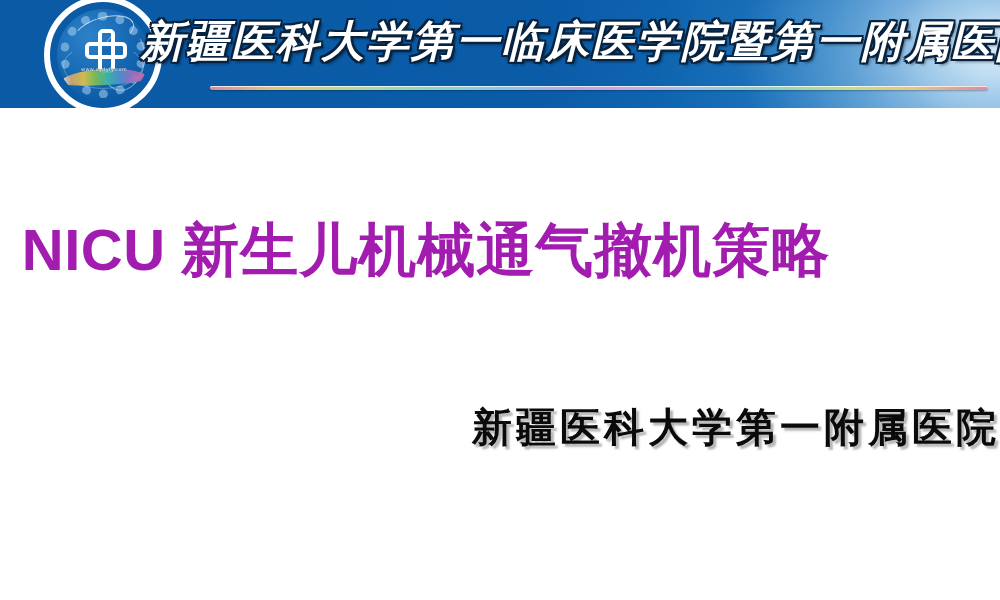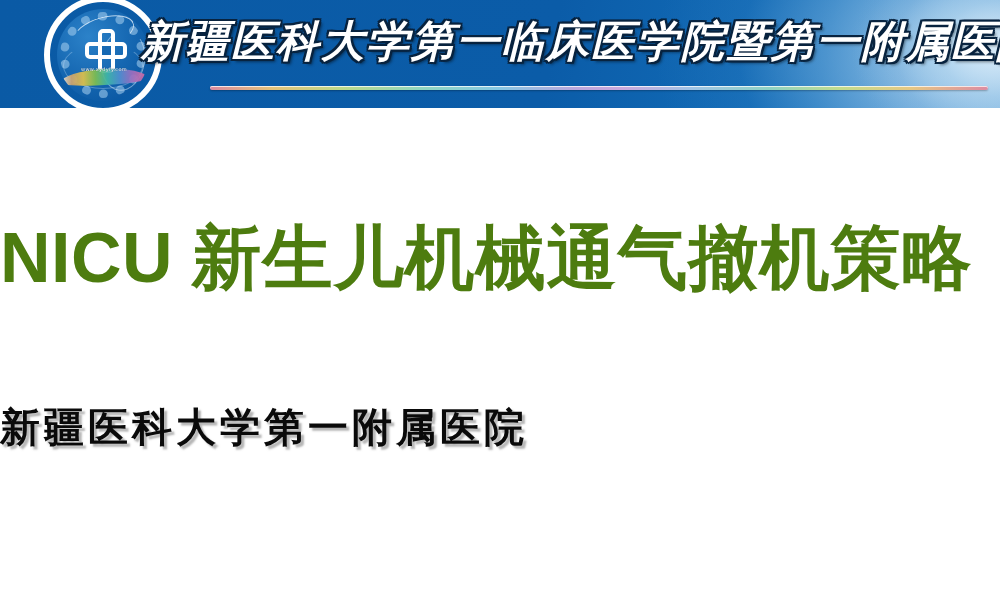--- a/index.html
+++ b/index.html
@@ -209,38 +209,38 @@
     background: #ffffff;
   }
 
   .main-title {
     position: absolute;
     left: 0;
     top: 104px;
     width: 852px;
     text-align: center;
     font-family: "Liberation Serif", "DejaVu Serif", serif;
-    font-size: 70px;
-    font-weight: bold;
-    color: #4d7c0f;
+    font-size: 58px;
+    font-weight: bold;
+    color: #a21caf;
     letter-spacing: 1px;
     white-space: nowrap;
   }
   .main-title .latin {
     font-family: "Liberation Sans", "DejaVu Sans", sans-serif;
     font-weight: bold;
     letter-spacing: 0.5px;
   }
 
   .subtitle-block {
     position: absolute;
     left: 0;
     top: 283px;
     width: 1000px;
-    text-align: left;
+    text-align: right;
   }
   .subtitle-line {
     font-family: "Liberation Serif", "DejaVu Serif", serif;
     font-weight: bold;
     font-size: 40px;
     color: #0a0a0a;
     letter-spacing: 4px;
     line-height: 74px;
     white-space: pre;
     text-shadow: 3px 3px 2px rgba(120,120,120,0.55);

